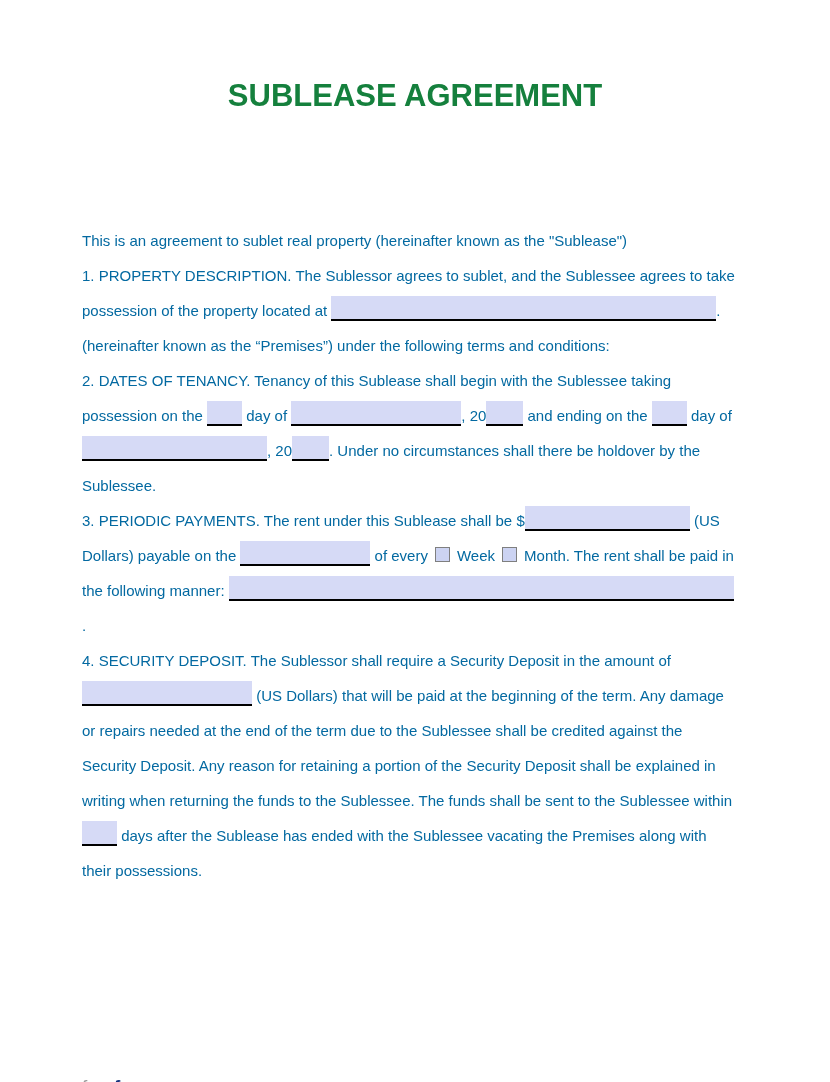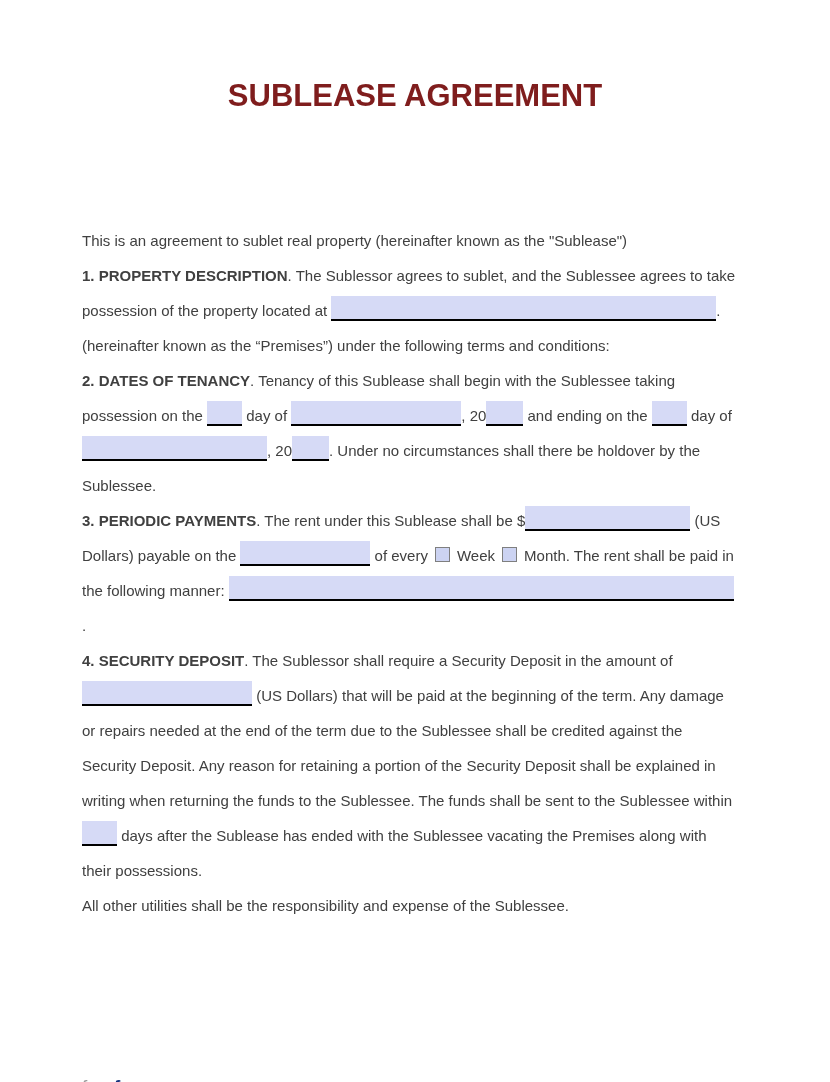--- a/index.html
+++ b/index.html
@@ -11,32 +11,32 @@
     position:relative;
     overflow:hidden;
   }
   .page { position:relative; width:830px; height:1082px; }
   .title {
     margin:78px 0 0 0;
     text-align:center;
     font-size:31px;
     font-weight:bold;
     line-height:36px;
-    color:#7f1d1d;
+    color:#15803d;
   }
   .content {
     position:absolute;
     left:82px; top:145px;
     width:655px;
     font-size:15px;
     line-height:35px;
-    color:#404040;
+    color:#0369a1;
   }
   .content p { margin:0; }
-  .h { font-weight:bold; }
+  .h { font-weight:normal; }
   .blank {
     display:inline-block;
     background:var(--field-highlight, #d6daf6);
     border-bottom:2px solid #000;
     height:23px;
     vertical-align:-5px;
   }
   .checkbox {
     display:inline-block;
     width:13px; height:13px;
@@ -82,23 +82,20 @@
 
     <p>
       <span class="h">3. PERIODIC PAYMENTS</span><span>. The rent under this Sublease shall be $</span><span class="blank" style="width:165px"></span><span> (US Dollars) payable on the </span><span class="blank" style="width:130px"></span><span> of every</span><span class="checkbox"></span><span>Week</span><span class="checkbox"></span><span>Month. The rent shall be paid in the following manner: </span><span class="blank" style="width:505px"></span><span>.</span>
     </p>
 
     <p>
       <span class="h">4. SECURITY DEPOSIT</span><span>. The Sublessor shall require a Security Deposit in the amount of </span><span class="blank" style="width:170px"></span><span> (US Dollars) that will be paid at the beginning of the term. Any damage or repairs needed at the end of the term due to the Sublessee shall be credited against the Security Deposit. Any reason for retaining a portion of the Security Deposit shall be explained in writing when returning the funds to the Sublessee. The funds shall be sent to the Sublessee within </span><span class="blank" style="width:35px"></span><span> days after the Sublease has ended with the Sublessee vacating the Premises along with their possessions.</span>
     </p>
 
 
-    <p>
-      <span>All other utilities shall be the responsibility and expense of the Sublessee.</span>
-    </p>
 
   </div>
 
   <div class="footer">
     <div class="logo">
       <span class="logo-free">free</span><span class="logo-forms">forms</span>
     </div>
     <div class="page-number">Page 1 of 4</div>
   </div>
 

